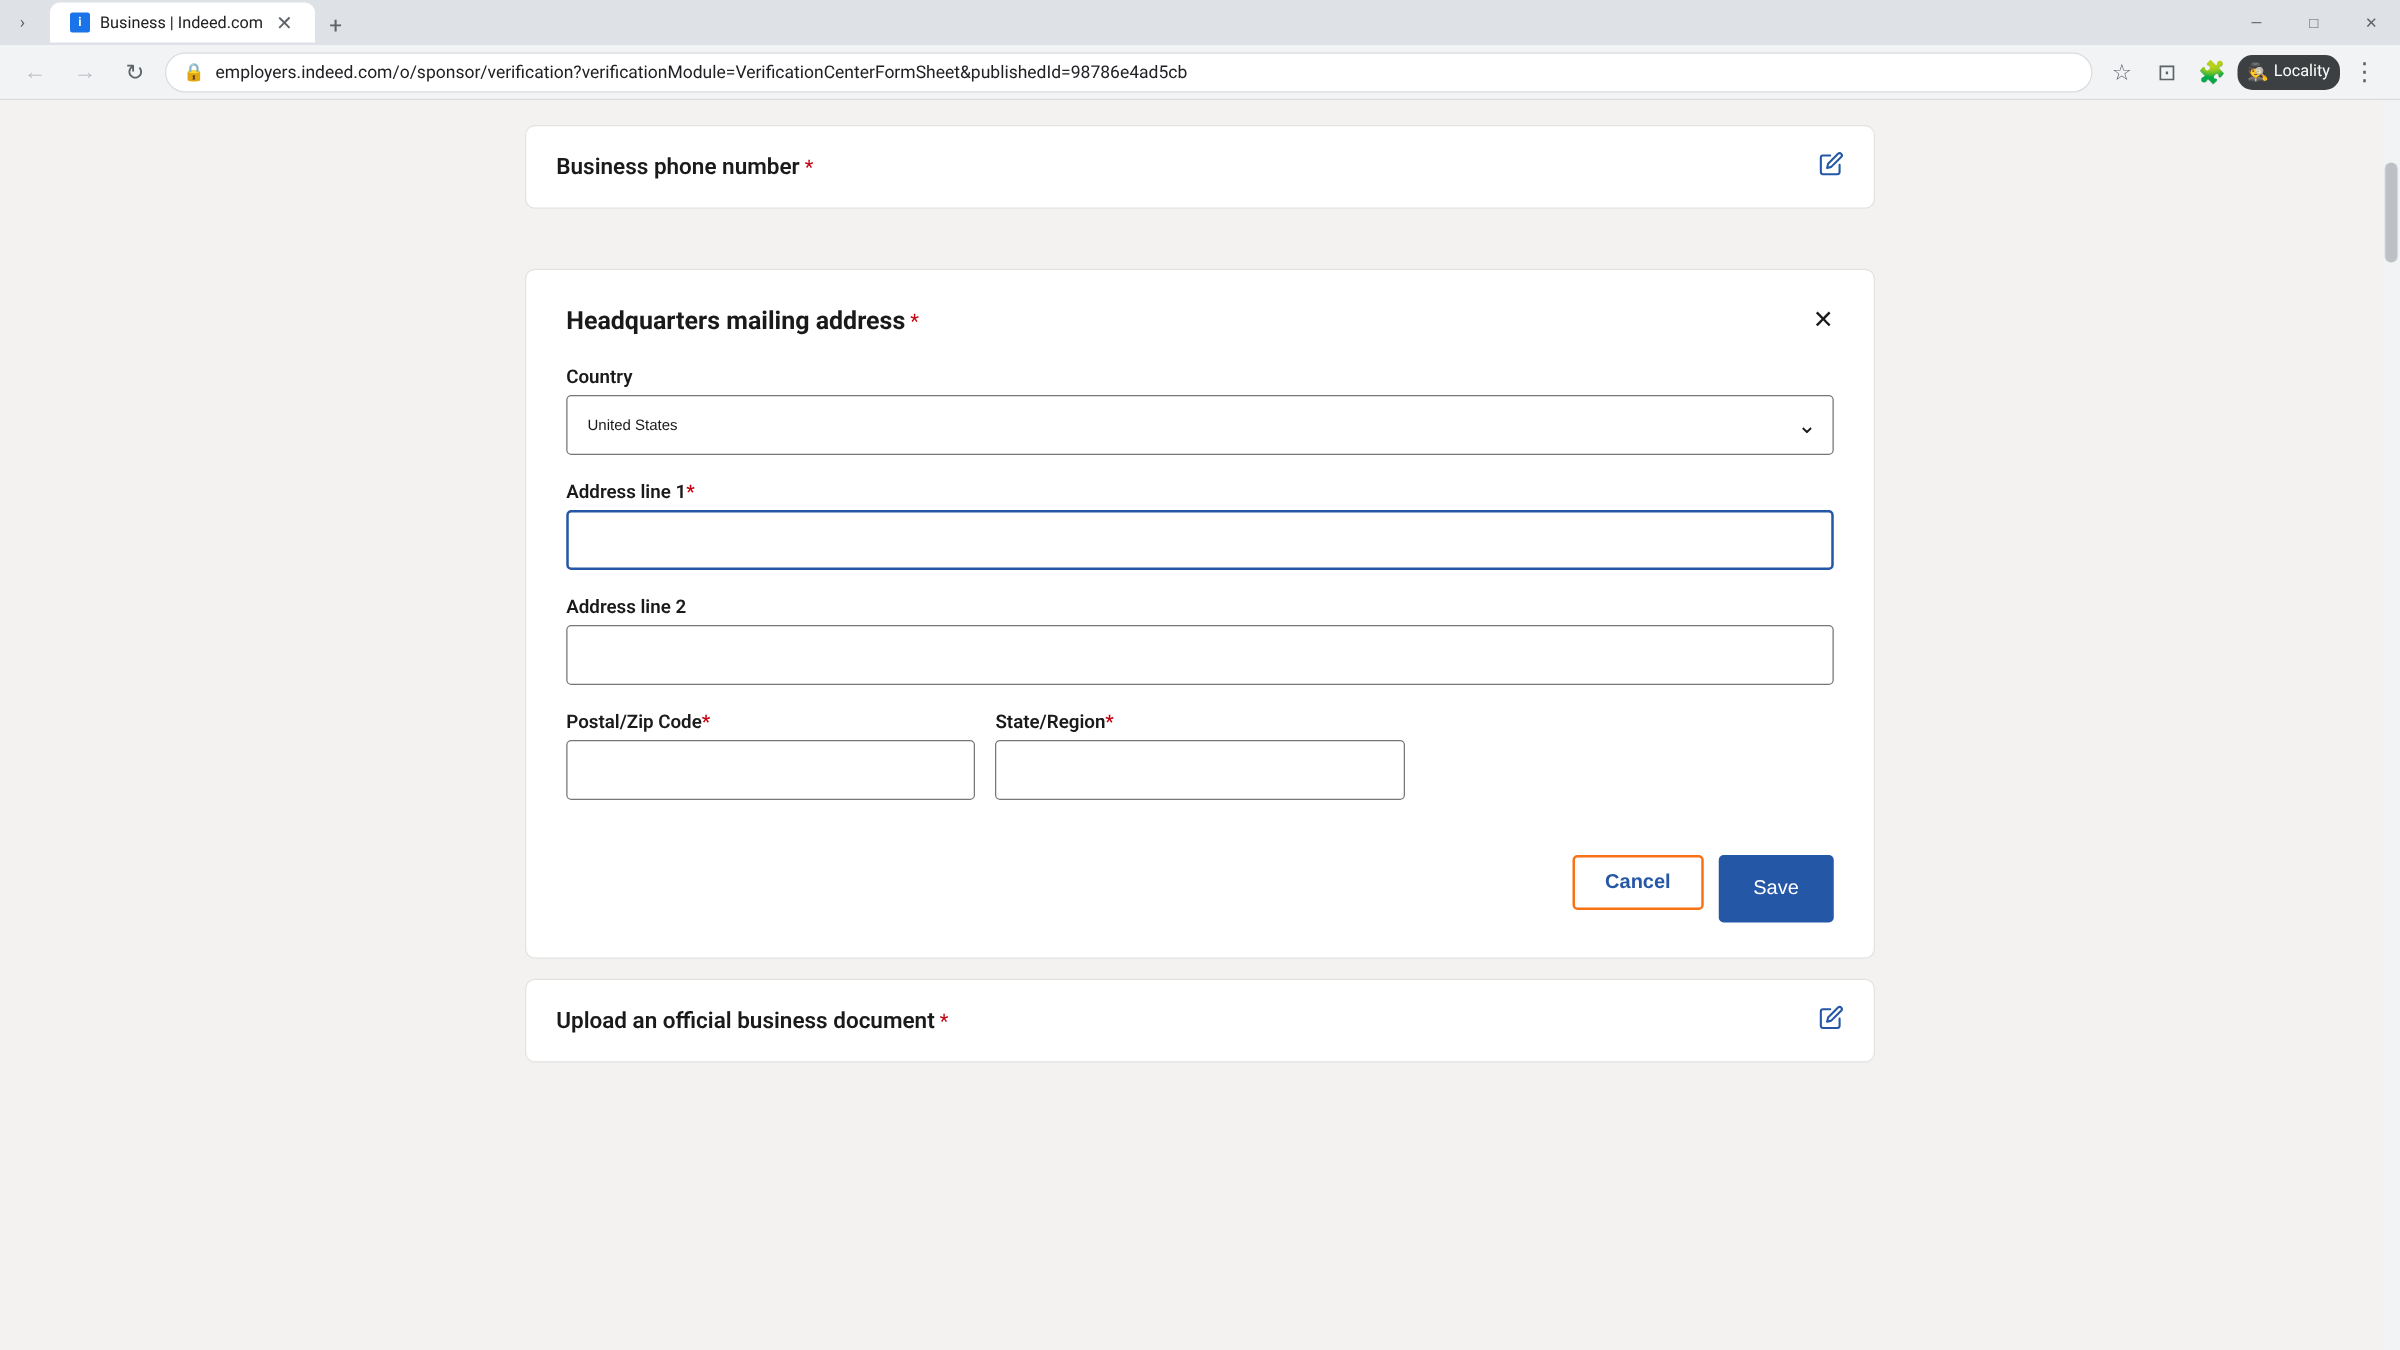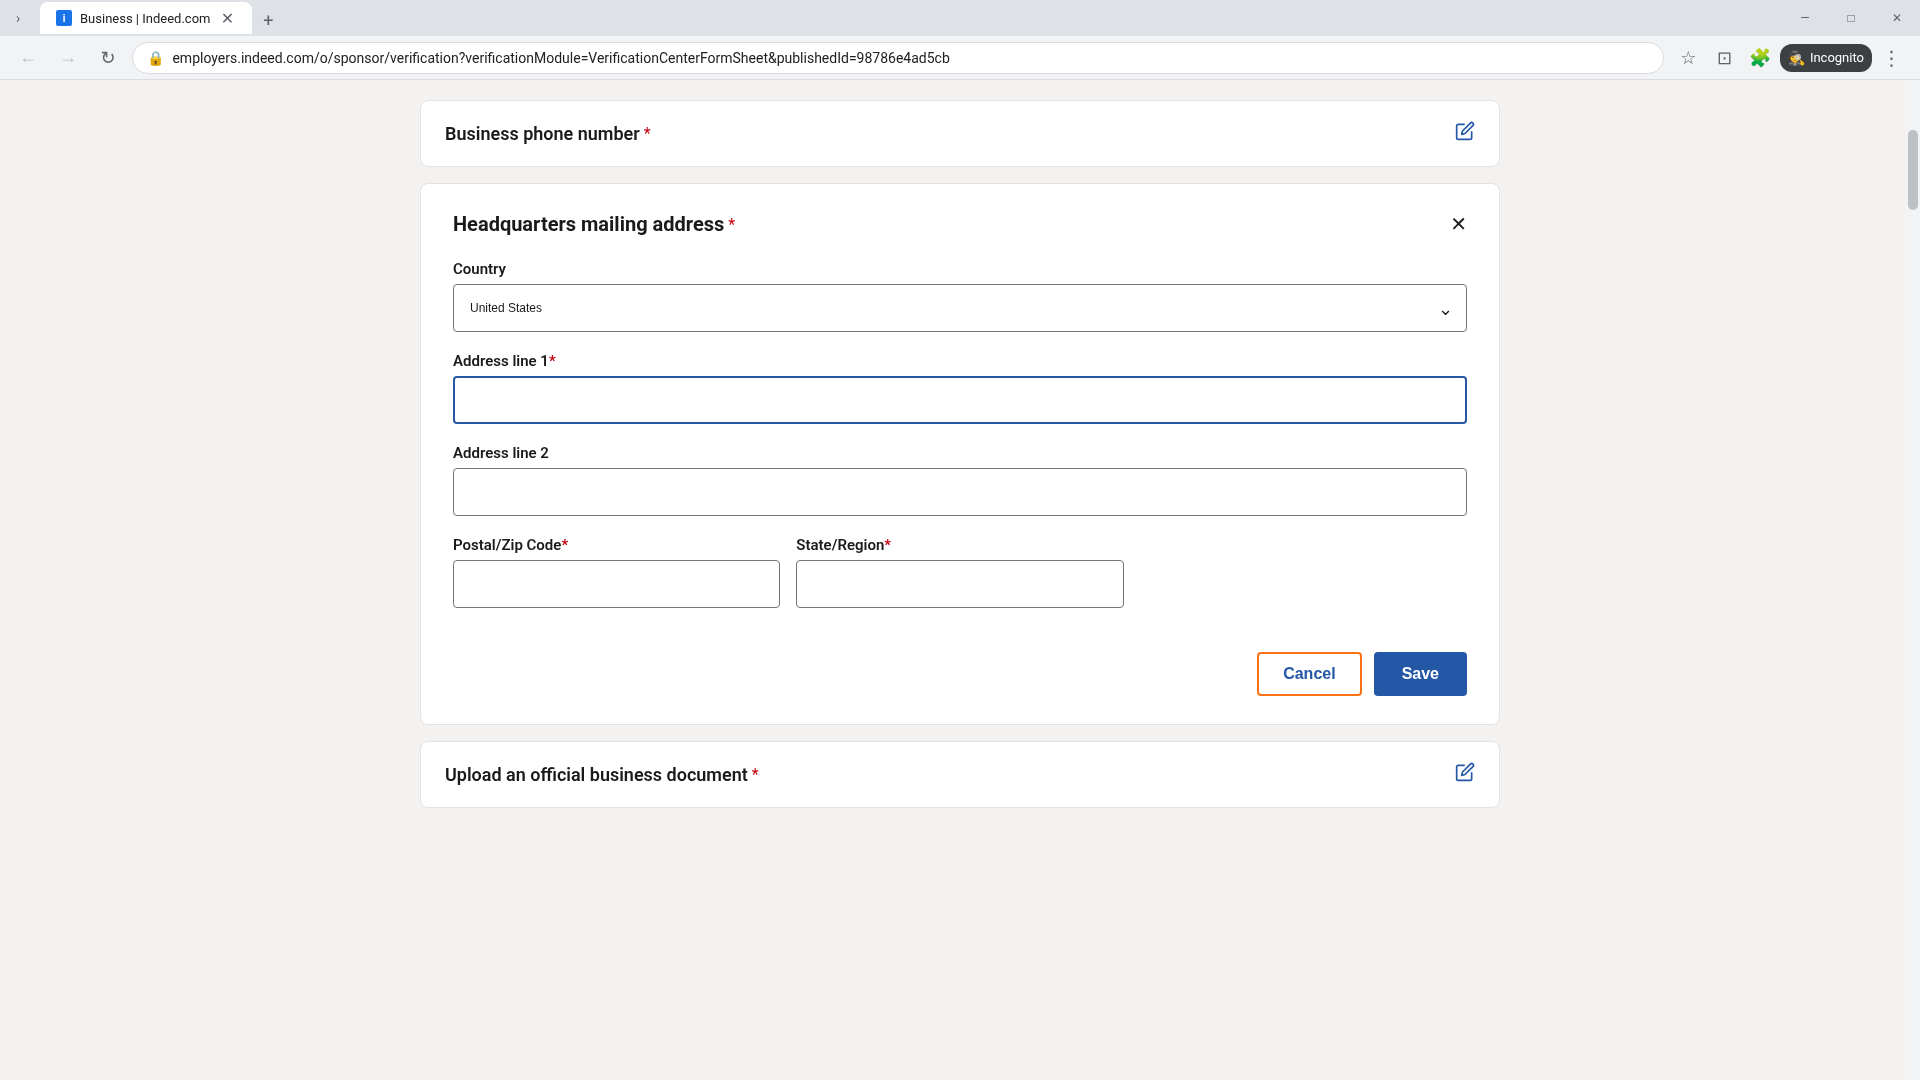--- a/index.html
+++ b/index.html
@@ -231,20 +231,21 @@
       background: none;
       border: none;
     }
 
     
     .hq-card {
       background: #ffffff;
       border-radius: 8px;
       border: 1px solid #e4e2e0;
       padding: 28px 32px;
+      margin-top: 32px;
     }
 
     .hq-card-header {
       display: flex;
       align-items: center;
       justify-content: space-between;
       margin-bottom: 24px;
     }
 
     .hq-title {
@@ -347,28 +348,28 @@
       border-radius: 4px;
       border: 2px solid #f97316;
       background: #ffffff;
       color: #2557a7;
       font-size: 16px;
       font-weight: 600;
       cursor: pointer;
     }
 
     .btn-save {
-      height: 44px;
+      height: 54px;
       padding: 0 28px;
       border-radius: 4px;
       border: none;
       background: #2557a7;
       color: #ffffff;
       font-size: 16px;
-      font-weight: 700;
+      font-weight: 400;
       cursor: pointer;
     }
 
     
     .upload-card {
       background: #ffffff;
       border-radius: 8px;
       border: 1px solid #e4e2e0;
       padding: 20px 24px;
       display: flex;
@@ -430,21 +431,21 @@
       <span class="address-bar-lock">🔒</span>
       <span class="address-bar-text" style="font-size:14px; color:#202124;">employers.indeed.com/o/sponsor/verification?verificationModule=VerificationCenterFormSheet&amp;publishedId=98786e4ad5cb</span>
     </div>
 
     <div class="browser-actions">
       <button class="browser-action-btn" style="font-size:18px; color:#5f6368;">☆</button>
       <button class="browser-action-btn" style="font-size:18px; color:#5f6368;">⊡</button>
       <button class="browser-action-btn" style="font-size:18px; color:#5f6368;">🧩</button>
       <div style="display:flex; align-items:center; background:#3c4043; border-radius:12px; padding: 2px 8px; height:28px; gap:4px; cursor:pointer;">
         <span style="font-size:14px;">🕵</span>
-        <span style="color:#ffffff; font-size:13px;">Incognito</span>
+        <span style="color:#ffffff; font-size:13px;">Locality</span>
       </div>
       <button class="browser-action-btn" style="font-size:20px; color:#5f6368; letter-spacing:1px;">⋮</button>
     </div>
   </div>
 </div>
 
 <div class="page-content">
   <div class="page-inner">
 
     <div class="section-card">

